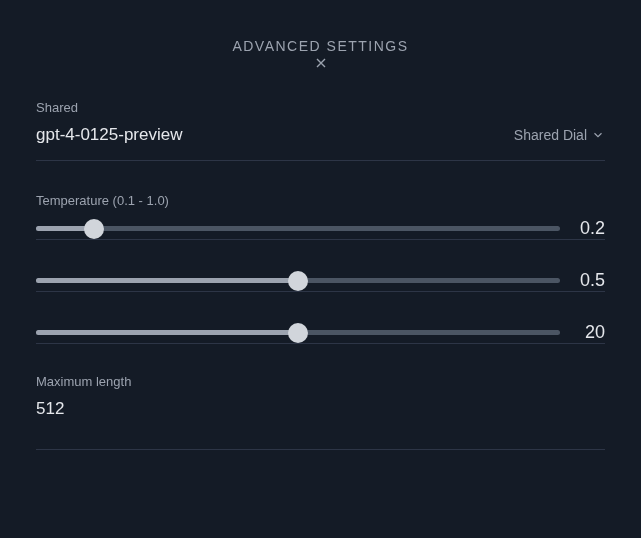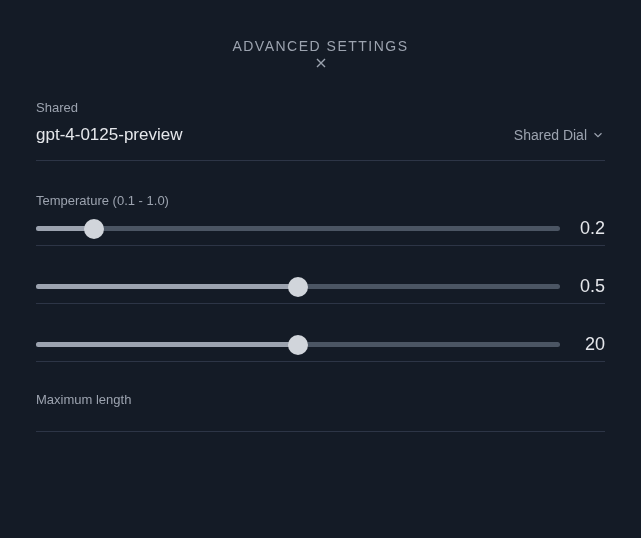--- a/index.html
+++ b/index.html
@@ -67,21 +67,20 @@
       height: 14px;
     }
     .slider-group {
       margin-bottom: 30px;
     }
     .slider-row {
       display: flex;
       align-items: center;
       gap: 13px;
       border-bottom: 1px solid #2d3546;
-      padding-bottom: 6px;
     }
     .slider-track {
       flex: 1;
       position: relative;
       height: 14px;
       display: flex;
       align-items: center;
       cursor: pointer;
     }
     .track-bg {
@@ -107,21 +106,21 @@
       cursor: grab;
     }
     .slider-value {
       font-size: 18px;
       color: #e5e7eb;
       min-width: 32px;
       text-align: right;
     }
     .maxlen-group {
       border-bottom: 1px solid #2d3546;
-      padding-bottom: 14px;
+      padding-bottom: 30px;
     }
     .maxlen-value {
       font-size: 17px;
       color: #e5e7eb;
       margin-top: 10px;
     }
   </style>
 </head>
 <body>
 
@@ -174,13 +173,14 @@
       <div class="track-bg"></div>
       <div class="track-fill" style="width:50%"></div>
       <div class="thumb" style="left:50%"></div>
     </div>
     <div class="slider-value">20</div>
   </div>
 </div>
 
 <div class="maxlen-group">
   <div class="label">Maximum length</div>
+  <div class="maxlen-value">512</div>
 </div>
 
 </body></html>

